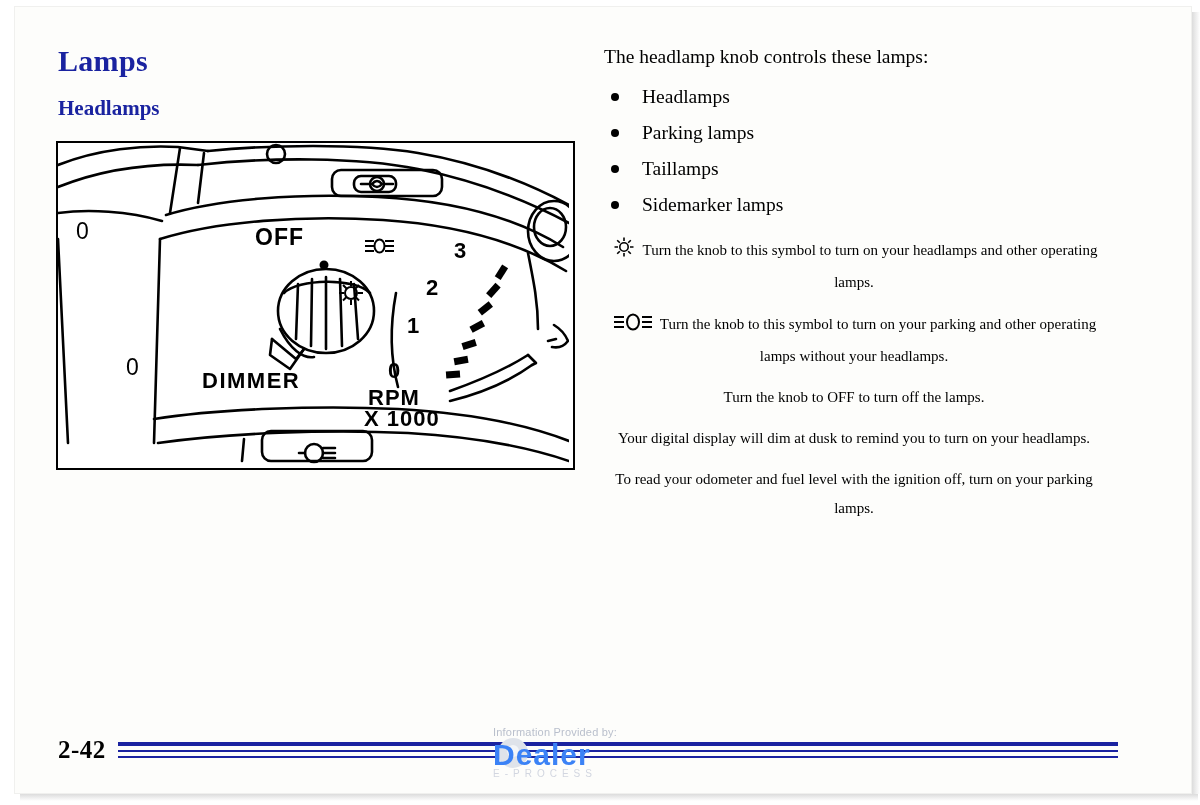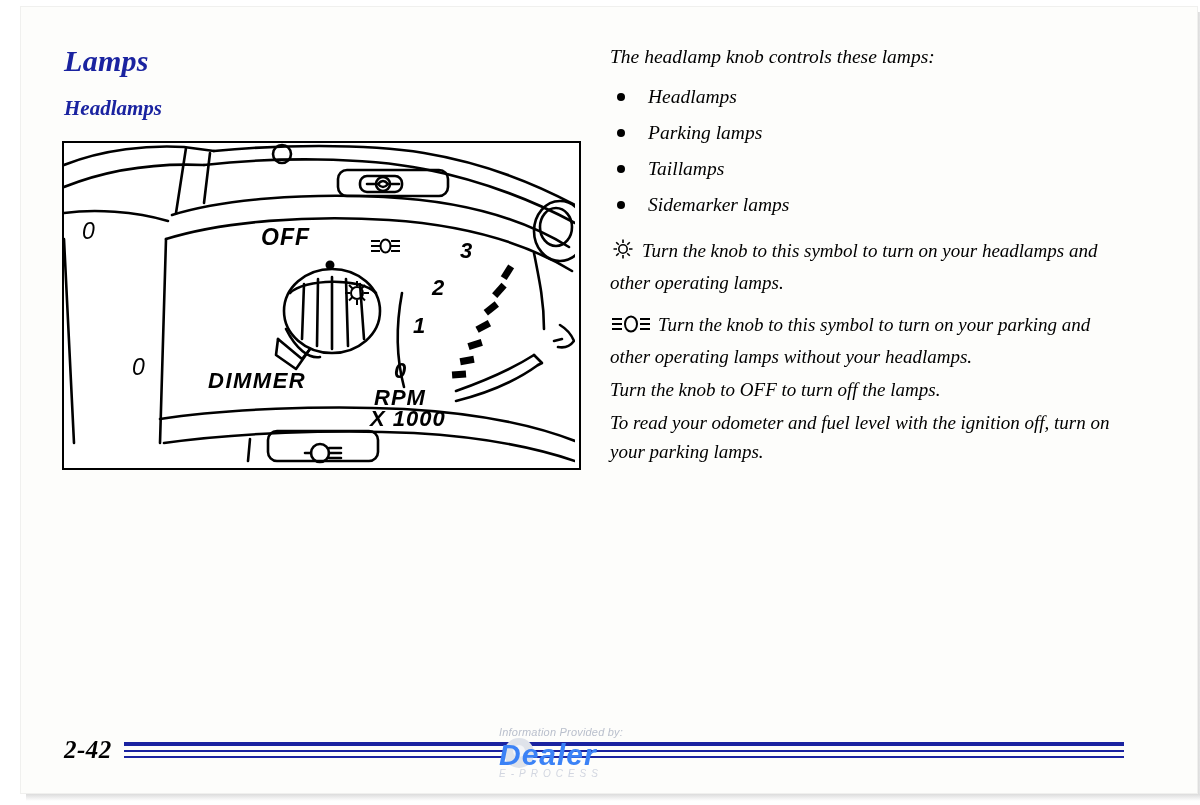--- a/index.html
+++ b/index.html
@@ -8,25 +8,24 @@
     background: #ffffff;
   }
   body {
     width: 1200px;
     height: 805px;
     overflow: hidden;
     font-family: "Liberation Serif", serif;
   }
   .page {
     position: absolute;
-    left: 12px; top: 0;
+    left: 6px; top: 0;
     width: 1024px;
     height: 805px;
     background: #ffffff;
-    font-style: italic;
   }
   
   .scan {
     position: absolute;
     left: 8px;
     top: 6px;
     width: 1178px;
     height: 788px;
     background: #fdfdfb;
     box-shadow: 0 0 0 1px #f0f0ee inset;
@@ -107,26 +106,27 @@
     position: absolute;
     left: 7px;
     top: 14px;
     width: 8px;
     height: 8px;
     background: #000;
     border-radius: 50%;
   }
 
   .para {
-    font-size: 19px;
+    font-size: 15px;
     line-height: 29px;
     color: #000;
     margin-top: 13px;
-  }
-  .para.tight { margin-top: 4px; }
+    text-align: center;
+  }
+  .para.tight { margin-top: 12px; }
 
   .sym {
     display: inline-block;
     vertical-align: -3px;
     margin-right: 6px;
   }
 
   
   .page-num {
     position: absolute;
@@ -344,20 +344,21 @@
       <span class="sym">
         <svg width="42" height="20" viewBox="0 0 42 20" fill="none" stroke="#000" stroke-width="2">
           <path d="M2 5 h10 M2 10 h10 M2 15 h10"></path>
           <path d="M40 5 h-10 M40 10 h-10 M40 15 h-10"></path>
           <ellipse cx="21" cy="10" rx="6" ry="7.5"></ellipse>
         </svg>
       </span><span>Turn the knob to this symbol to turn on your parking and other operating lamps without your headlamps.</span>
     </div>
 
     <div class="para tight">Turn the knob to OFF to turn off the lamps.</div>
+    <div class="para tight">Your digital display will dim at dusk to remind you to turn on your headlamps.</div>
     <div class="para tight">To read your odometer and fuel level with the ignition off, turn on your parking lamps.</div>
   </div>
 
   <div class="page-num">2-42</div>
   <div class="rule-wrap">
     <div class="rule r1"></div>
     <div class="rule r2"></div>
     <div class="rule r3"></div>
   </div>
 

